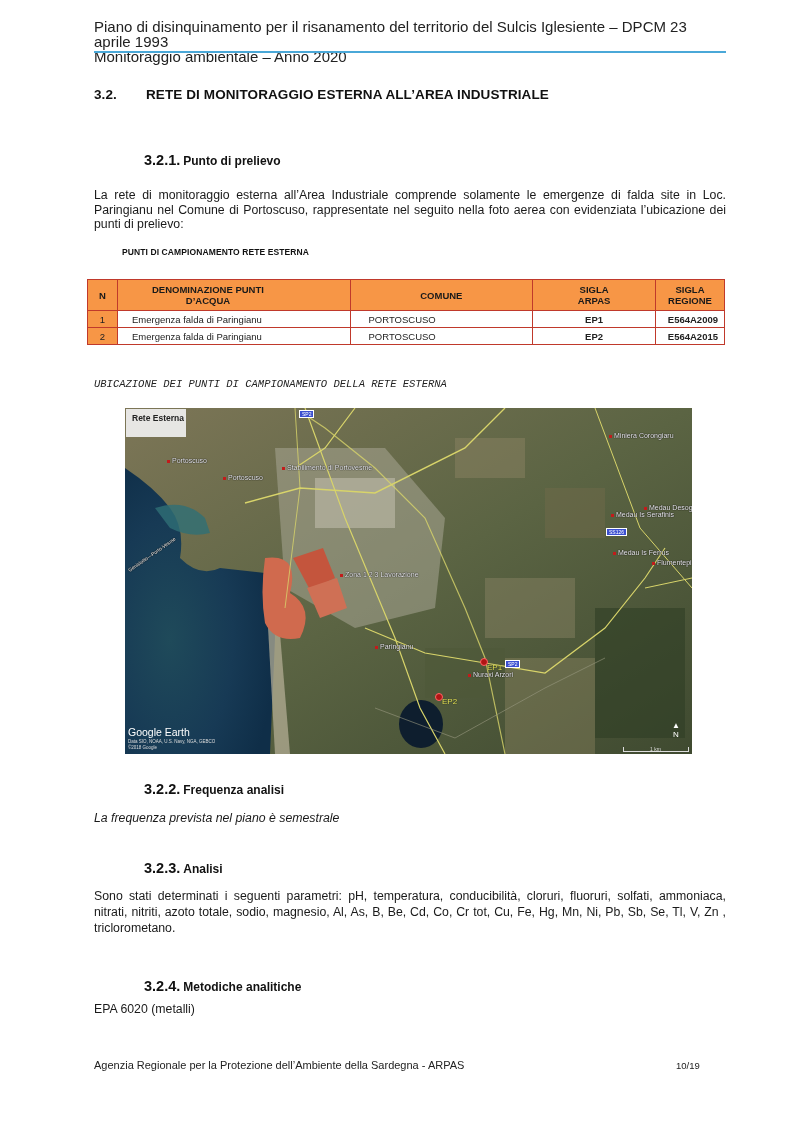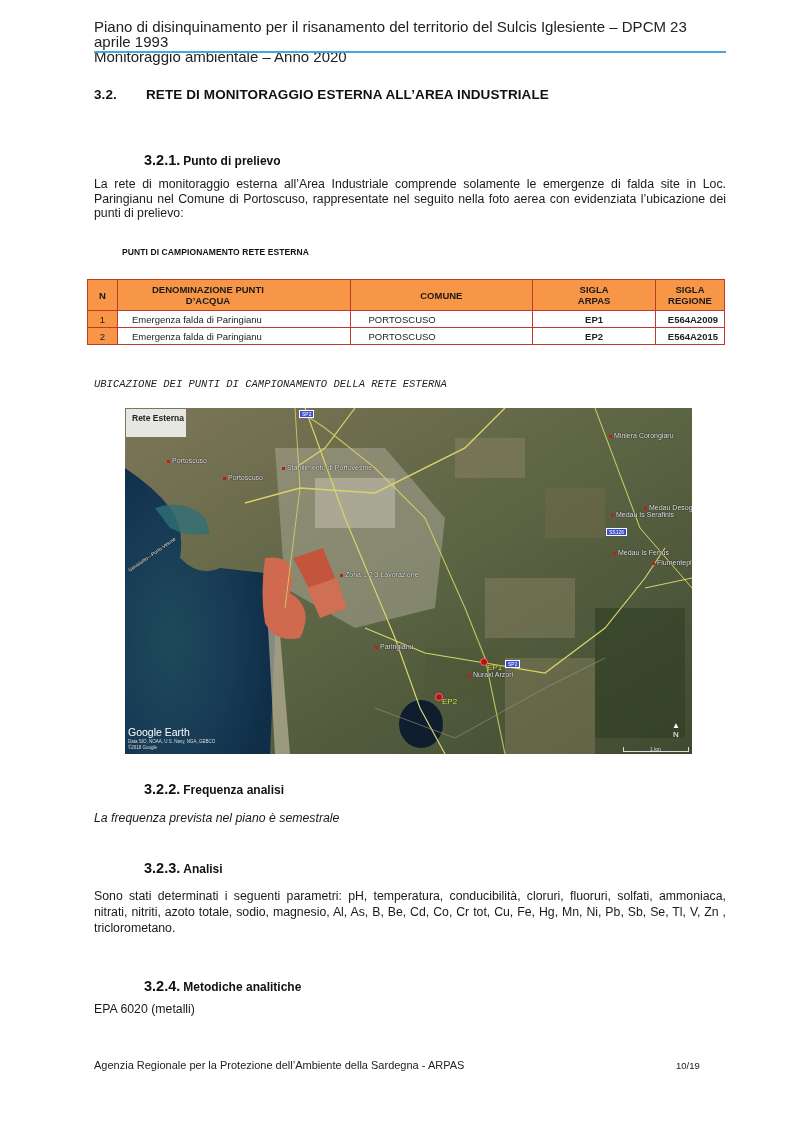--- a/index.html
+++ b/index.html
@@ -88,21 +88,21 @@
 </div>
 <div class="abs hdr-rule"></div>
 
 <div class="abs h1">
   <span class="num">3.2.</span><span>RETE DI MONITORAGGIO ESTERNA ALL’AREA INDUSTRIALE</span>
 </div>
 
 <div class="abs h2" style="top:151px;">
   <span class="num">3.2.1.</span><span class="txt">Punto di prelievo</span>
 </div>
-<div class="abs para" style="top:177px;">La rete di monitoraggio esterna all’Area Industriale comprende solamente le emergenze di falda site in Loc. Paringianu nel Comune di Portoscuso, rappresentate nel seguito nella foto aerea con evidenziata l’ubicazione dei punti di prelievo:</div>
+<div class="abs para" style="top:188px;">La rete di monitoraggio esterna all’Area Industriale comprende solamente le emergenze di falda site in Loc. Paringianu nel Comune di Portoscuso, rappresentate nel seguito nella foto aerea con evidenziata l’ubicazione dei punti di prelievo:</div>
 
 <div class="abs tbl-caption">PUNTI DI CAMPIONAMENTO RETE ESTERNA</div>
 
 <table class="pts">
   <thead>
     <tr>
       <th style="width:17px;">N</th>
       <th style="width:220px;">
         <div style="padding-left:14px; max-width:140px;">DENOMINAZIONE PUNTI D’ACQUA</div>
       </th>

